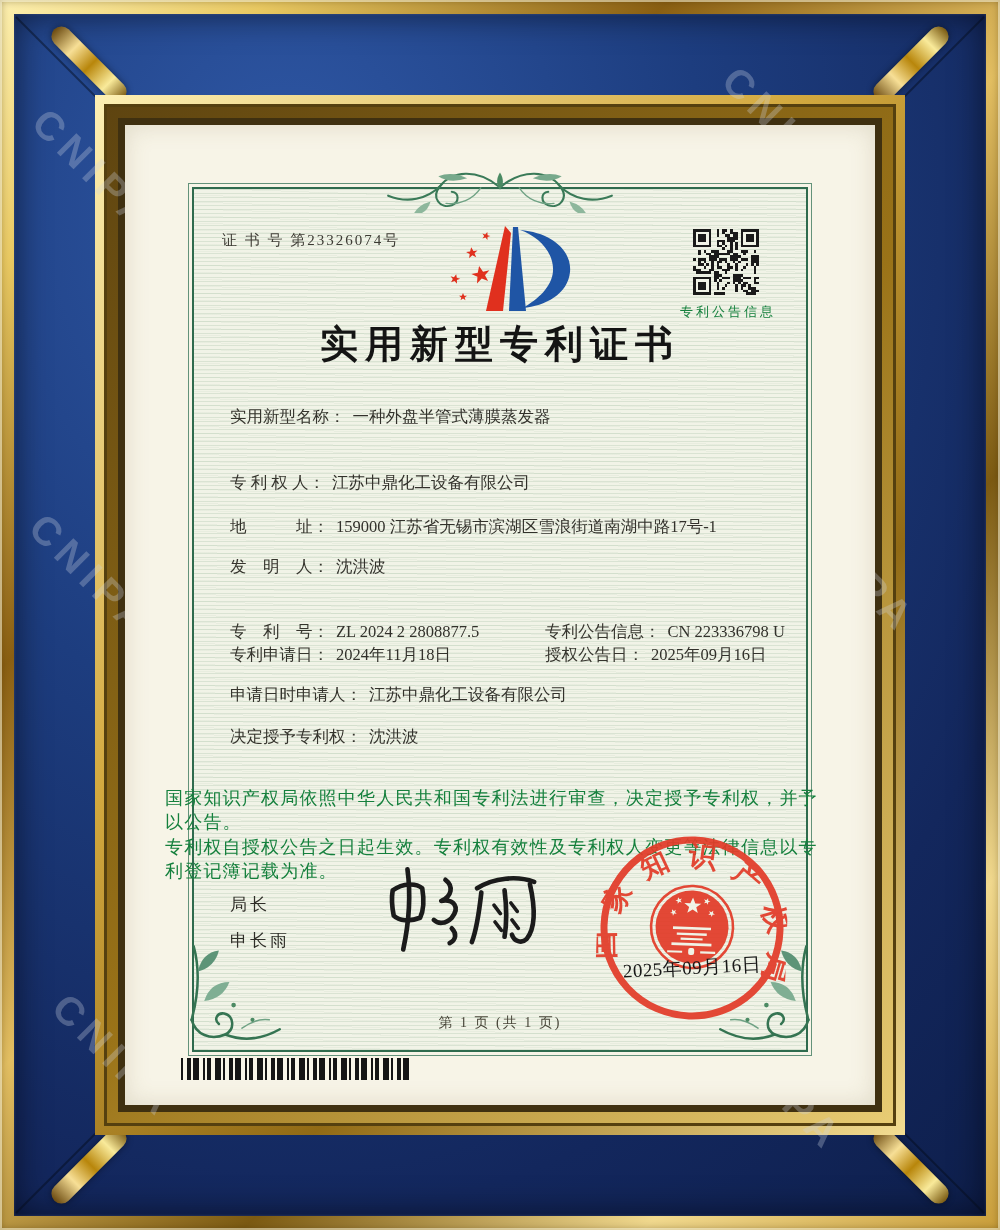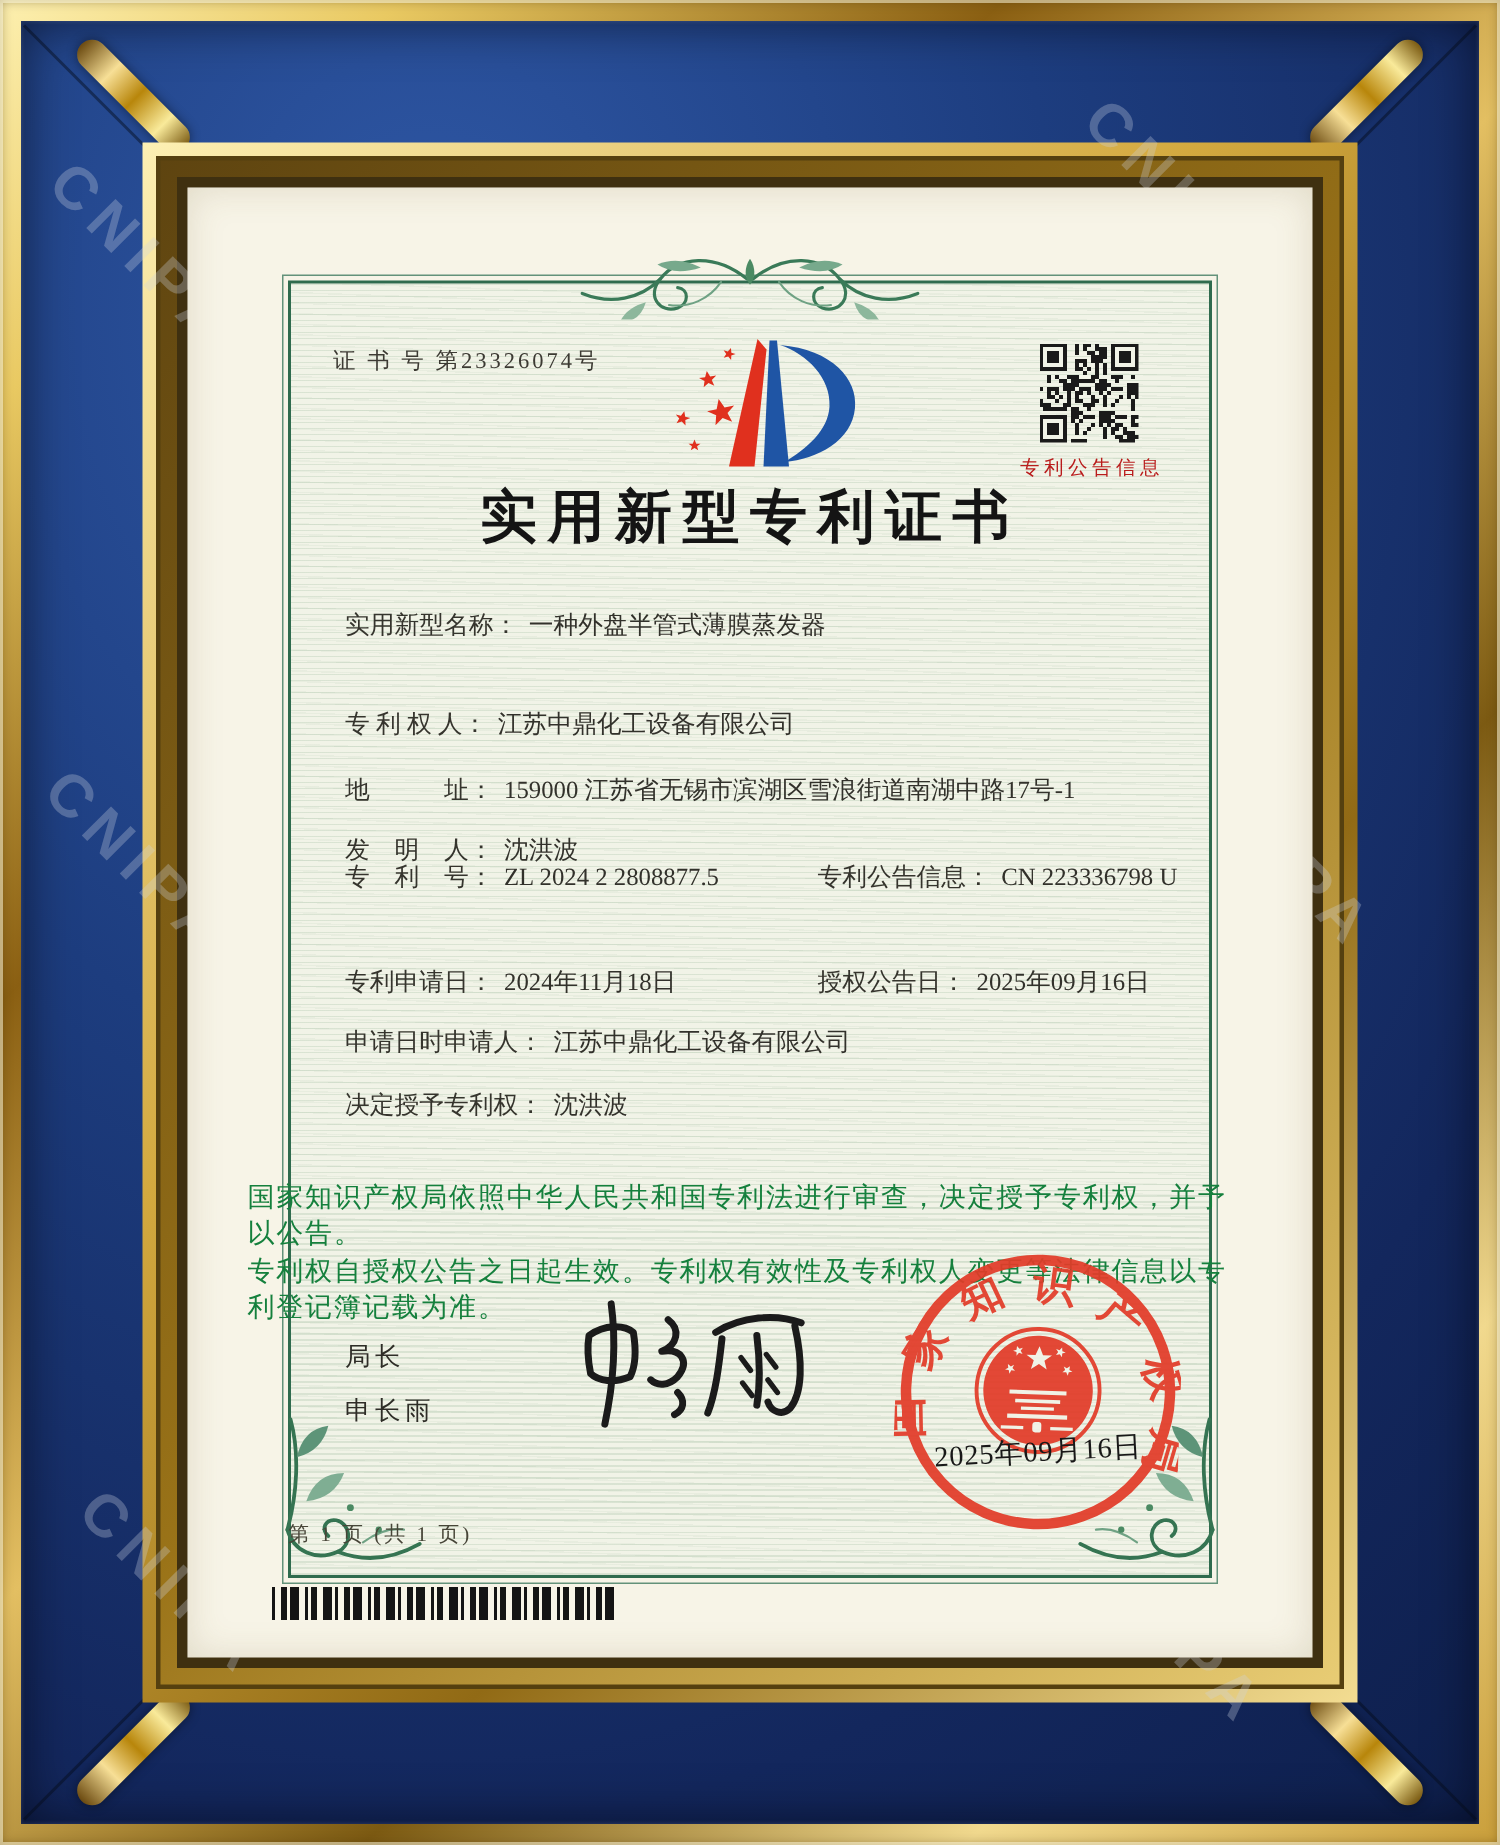--- a/index.html
+++ b/index.html
@@ -39,34 +39,34 @@
   
   .inner-area{position:absolute;left:67px;top:62px;width:616px;height:865px;box-sizing:border-box;
     border:2.5px solid #2f6b4e;outline:1px solid #63927a;outline-offset:3px;
     background-color:#f1f3e7;
     background-image:repeating-linear-gradient(0deg,rgba(150,182,152,.26) 0 1px,rgba(0,0,0,0) 1px 4px),
                      repeating-linear-gradient(2deg,rgba(150,182,152,.10) 0 1px,rgba(0,0,0,0) 1px 7px);}
   .cert-no{position:absolute;left:97px;top:106px;font-size:15px;letter-spacing:2px;color:#3c3a33;}
   .logo{position:absolute;left:300px;top:96px;width:150px;height:100px;}
   .qr-box{position:absolute;left:568px;top:104px;width:66px;height:66px;}
   .qr-caption{position:absolute;left:548px;top:178px;width:110px;text-align:center;
-    font-size:13px;letter-spacing:3px;color:#b91c1c;}
+    font-size:13px;letter-spacing:3px;color:#15803d;}
   .title{position:absolute;left:0;top:194px;width:750px;text-align:center;
     font-size:38px;font-weight:bold;letter-spacing:7px;color:#141414;}
   .row{position:absolute;left:105px;font-size:16.5px;color:#35342d;white-space:nowrap;}
   .row .val{margin-left:7px;color:#32312b;}
   .col2{position:absolute;left:315px;top:0;}
   .decl{position:absolute;left:40px;width:670px;text-align:left;font-size:18px;
     letter-spacing:1.2px;color:#15803d;}
   .signer{position:absolute;left:105px;font-size:17px;letter-spacing:3px;color:#2e2d27;}
   .signature{position:absolute;left:248px;top:740px;width:185px;height:95px;}
   .seal{position:absolute;left:472px;top:708px;width:190px;height:190px;opacity:.93;transform:rotate(2deg);}
   .seal-date{position:absolute;left:482px;top:830px;width:170px;text-align:center;
     font-size:19px;color:#181818;transform:rotate(-3deg);letter-spacing:.5px;}
-  .page-num{position:absolute;left:67px;top:889px;width:616px;text-align:left;
+  .page-num{position:absolute;left:67px;top:889px;width:616px;text-align:center;
     font-size:14px;letter-spacing:2px;color:#474538;}
   .barcode{position:absolute;left:56px;top:933px;width:230px;height:22px;}
   .orn{position:absolute;pointer-events:none;}
   .orn.top-center{left:255px;top:34px;width:240px;height:54px;}
   .orn.bottom-left{left:54px;top:815px;width:105px;height:105px;}
   .orn.bottom-right{left:591px;top:815px;width:105px;height:105px;transform:scaleX(-1);}
 </style>
 </head>
 <body>
 
@@ -377,21 +377,21 @@
     </div>
     <div class="row" style="top:281px">
       <span>实用新型名称：</span><span class="val">一种外盘半管式薄膜蒸发器</span>
     </div>
     <div class="row" style="top:391px">
       <span>地　　　址：</span><span class="val">159000 江苏省无锡市滨湖区雪浪街道南湖中路17号-1</span>
     </div>
     <div class="row" style="top:431px">
       <span>发　明　人：</span><span class="val">沈洪波</span>
     </div>
-    <div class="row" style="top:449px">
+    <div class="row" style="top:496px">
       <span>专　利　号：</span><span class="val">ZL 2024 2 2808877.5</span>
       <span class="col2"><span>专利公告信息：</span><span class="val">CN 223336798 U</span></span>
     </div>
     <div class="row" style="top:519px">
       <span>专利申请日：</span><span class="val">2024年11月18日</span>
       <span class="col2"><span>授权公告日：</span><span class="val">2025年09月16日</span></span>
     </div>
     <div class="row" style="top:559px">
       <span>申请日时申请人：</span><span class="val">江苏中鼎化工设备有限公司</span>
     </div>

